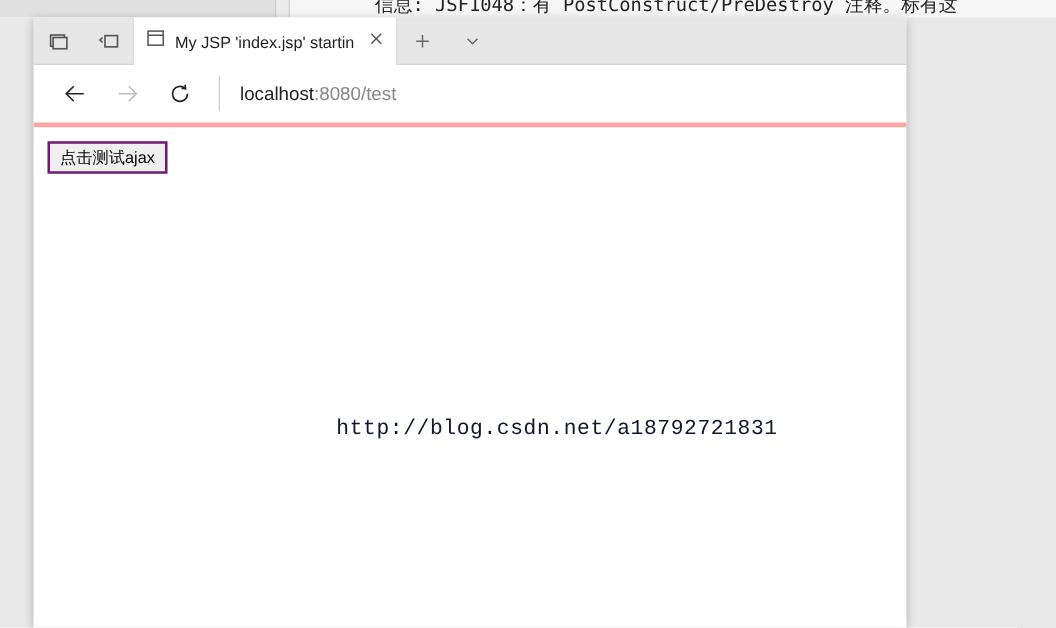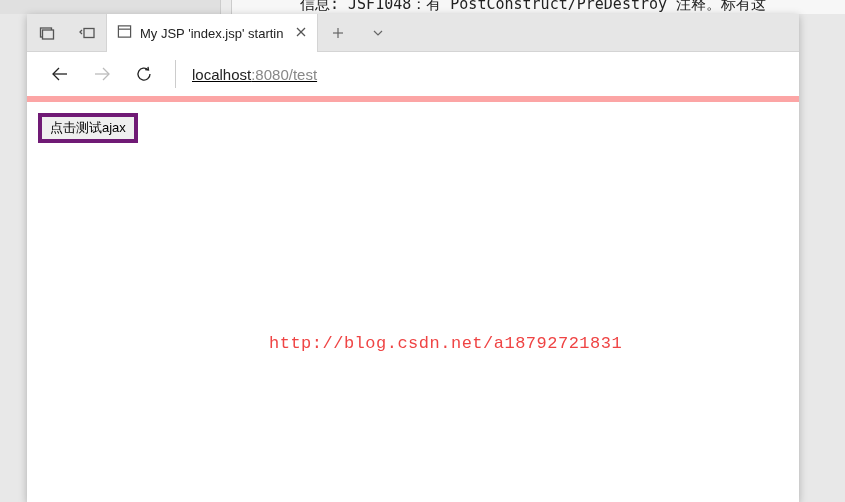--- a/index.html
+++ b/index.html
@@ -32,21 +32,21 @@
     .bg-gutter {
       position: absolute; left: 220px; top: 0; width: 12px; height: 14px; background: #ececec; border-left: 1px solid #ccc; border-right: 1px solid #ccc;
     }
     .bg-code {
       position: absolute; left: 300px; top: -5px;
     }
     .browser-window {
       position: absolute;
       top: 14px;
       left: 27px;
-      width: 772px;
+      width: 698px;
       height: 488px;
       background: #fff;
       box-shadow: 0 2px 8px rgba(0,0,0,0.25);
       display: flex;
       flex-direction: column;
     }
     .tab-bar {
       height: 38px;
       background: #e6e6e6;
       display: flex;
@@ -86,22 +86,21 @@
       text-overflow: clip;
       max-width: 150px;
     }
     .tab-close { color: #555; flex-shrink: 0; margin-left: 4px; }
     .tab-bar-btn.new-tab, .tab-bar-btn.all-tabs { color: #666; }
     .address-bar {
       height: 50px;
       display: flex;
       align-items: center;
       background: #fff;
-      border-bottom: 6px solid #fca5a5;
-      text-decoration: underline;
+      border-bottom: 4px solid #fca5a5;
     }
     .nav-buttons {
       display: flex;
       align-items: center;
       padding: 0 6px 0 12px;
     }
     .nav-btn {
       width: 42px;
       height: 42px;
       display: flex;
@@ -128,31 +127,31 @@
       flex: 1;
       background: #fff;
       position: relative;
       padding: 11px 11px;
     }
     .ajax-button {
       font-family: "Microsoft YaHei", sans-serif;
       font-size: 13px;
       padding: 2px 8px;
       background: #efefef;
-      border: 4px solid #701a75;
+      border: 2px solid #701a75;
       color: #000;
       cursor: pointer;
     }
     .watermark {
       position: absolute;
       top: 232px;
       left: 242px;
       font-family: "SimSun", "Courier New", monospace;
       font-size: 17px;
-      color: #ef4444;
+      color: #0f172a;
       letter-spacing: 0.5px;
       pointer-events: none;
       white-space: nowrap;
     }
   </style>
 </head>
 <body>
 
 <div class="background-text">
   <div class="bg-left-block"></div>

